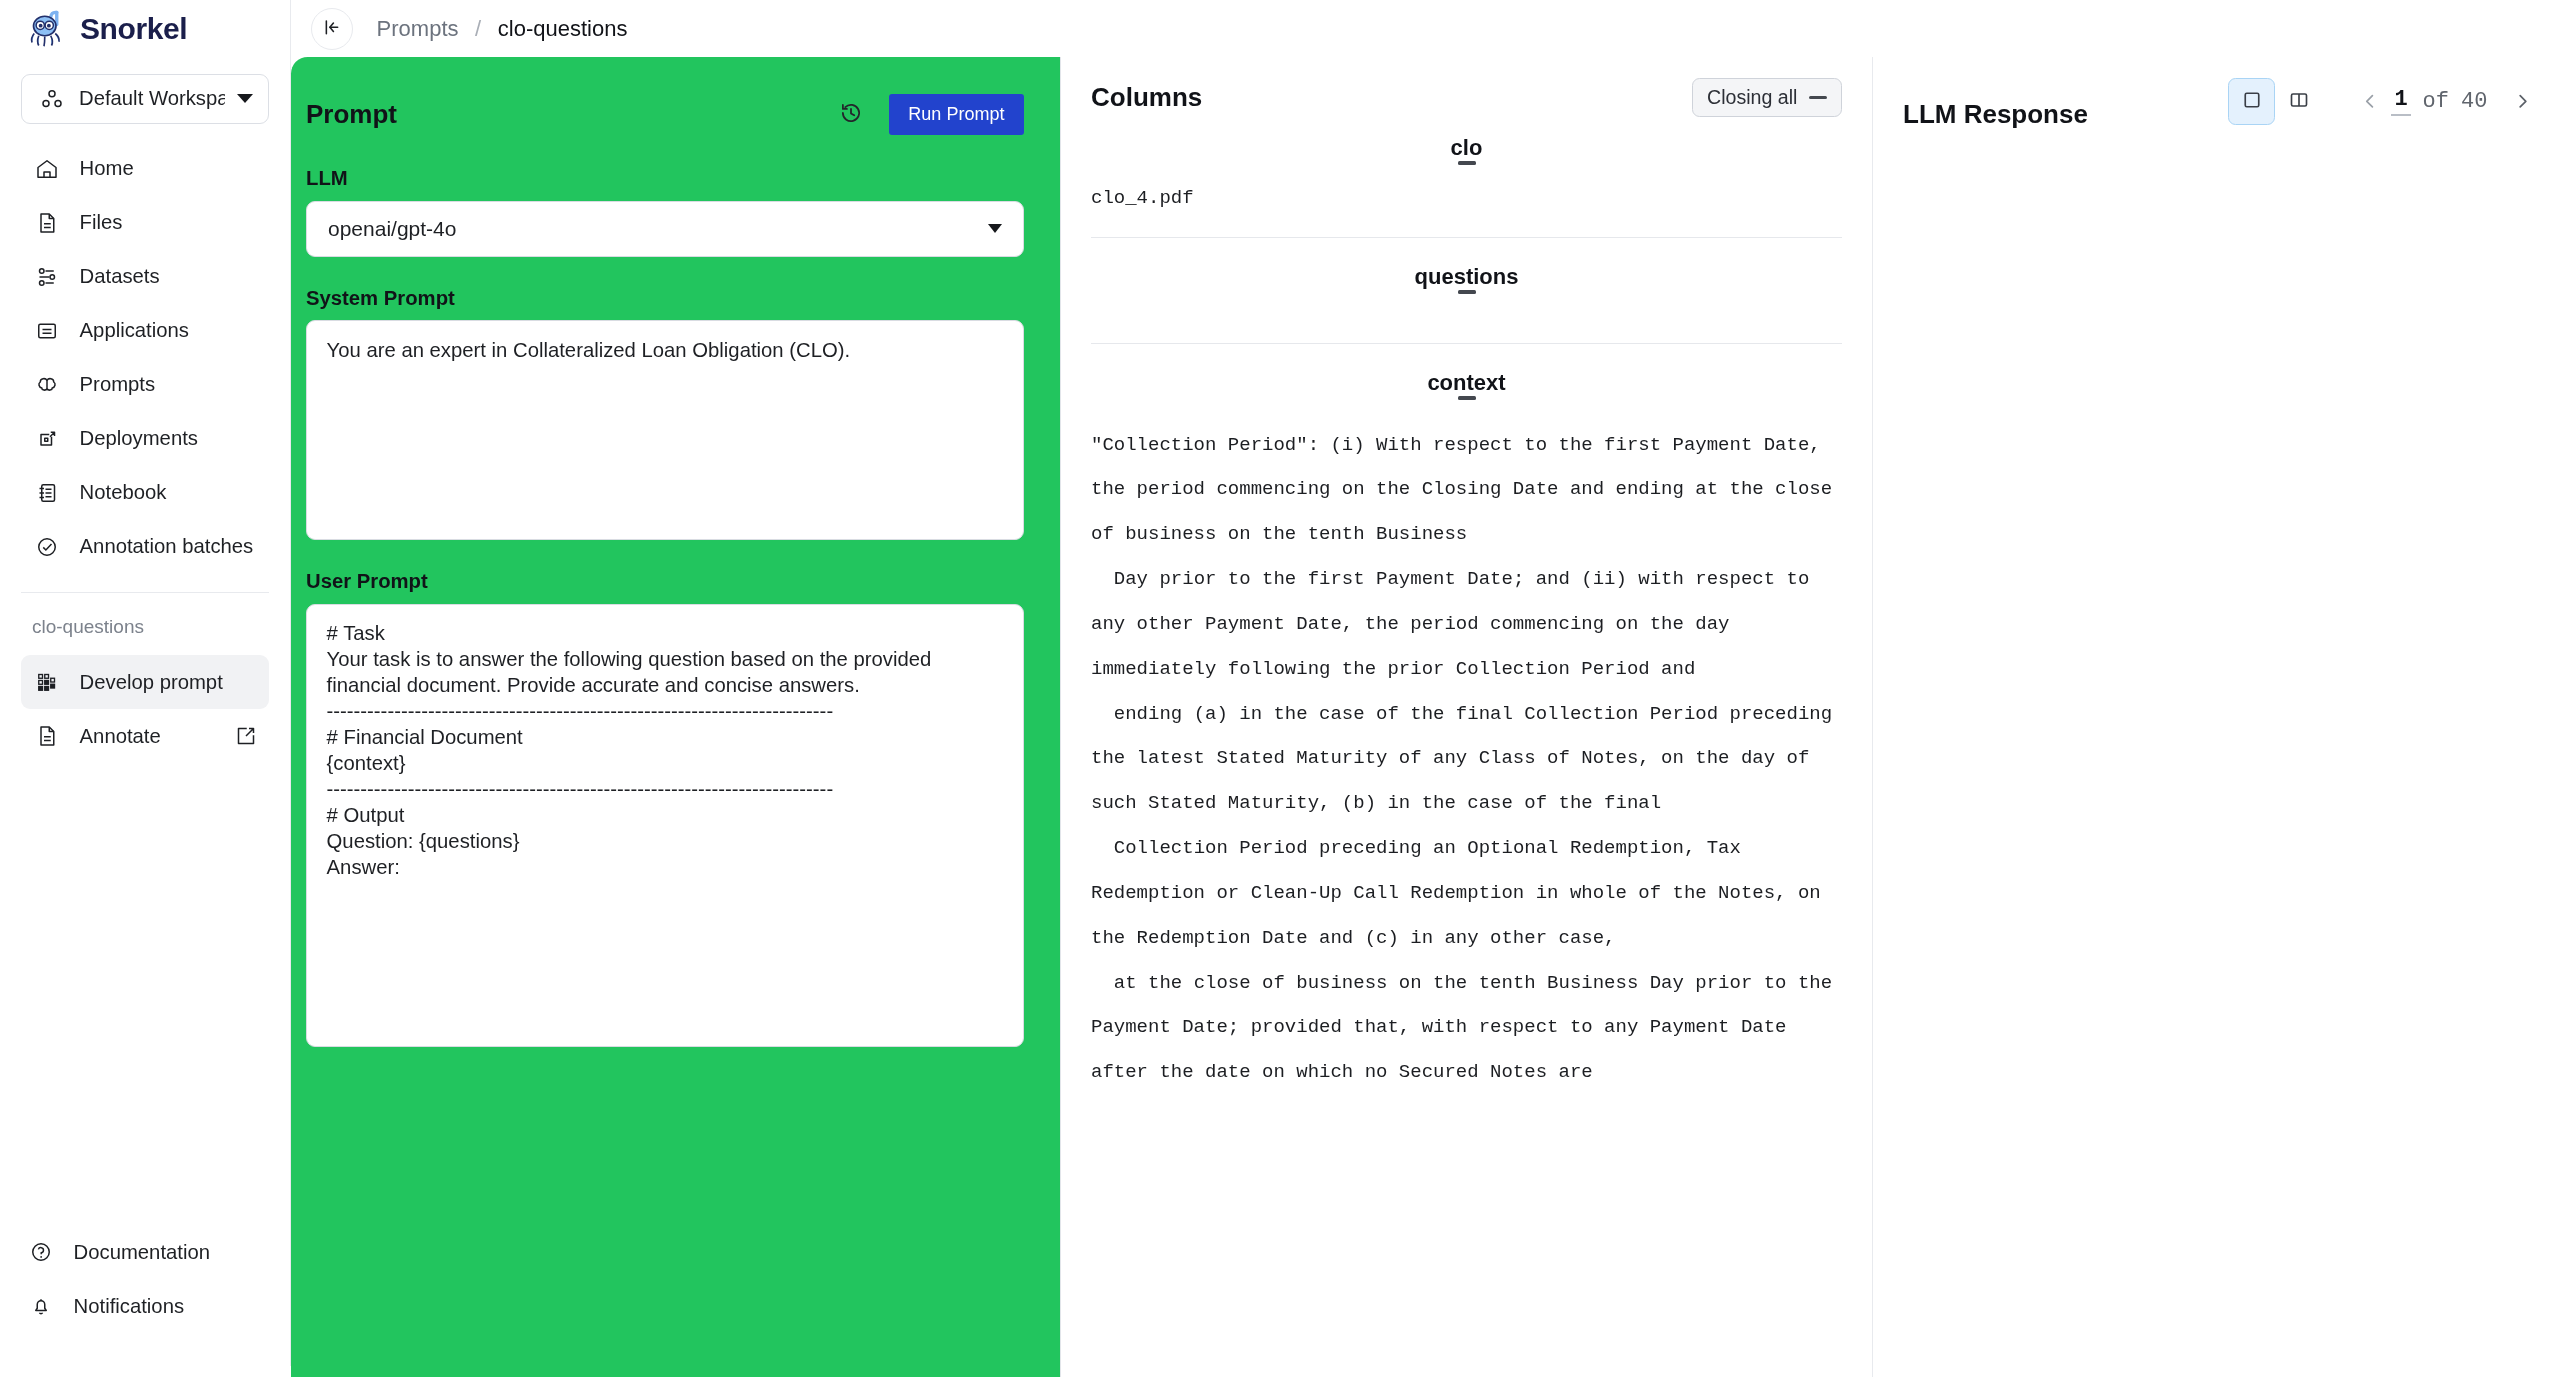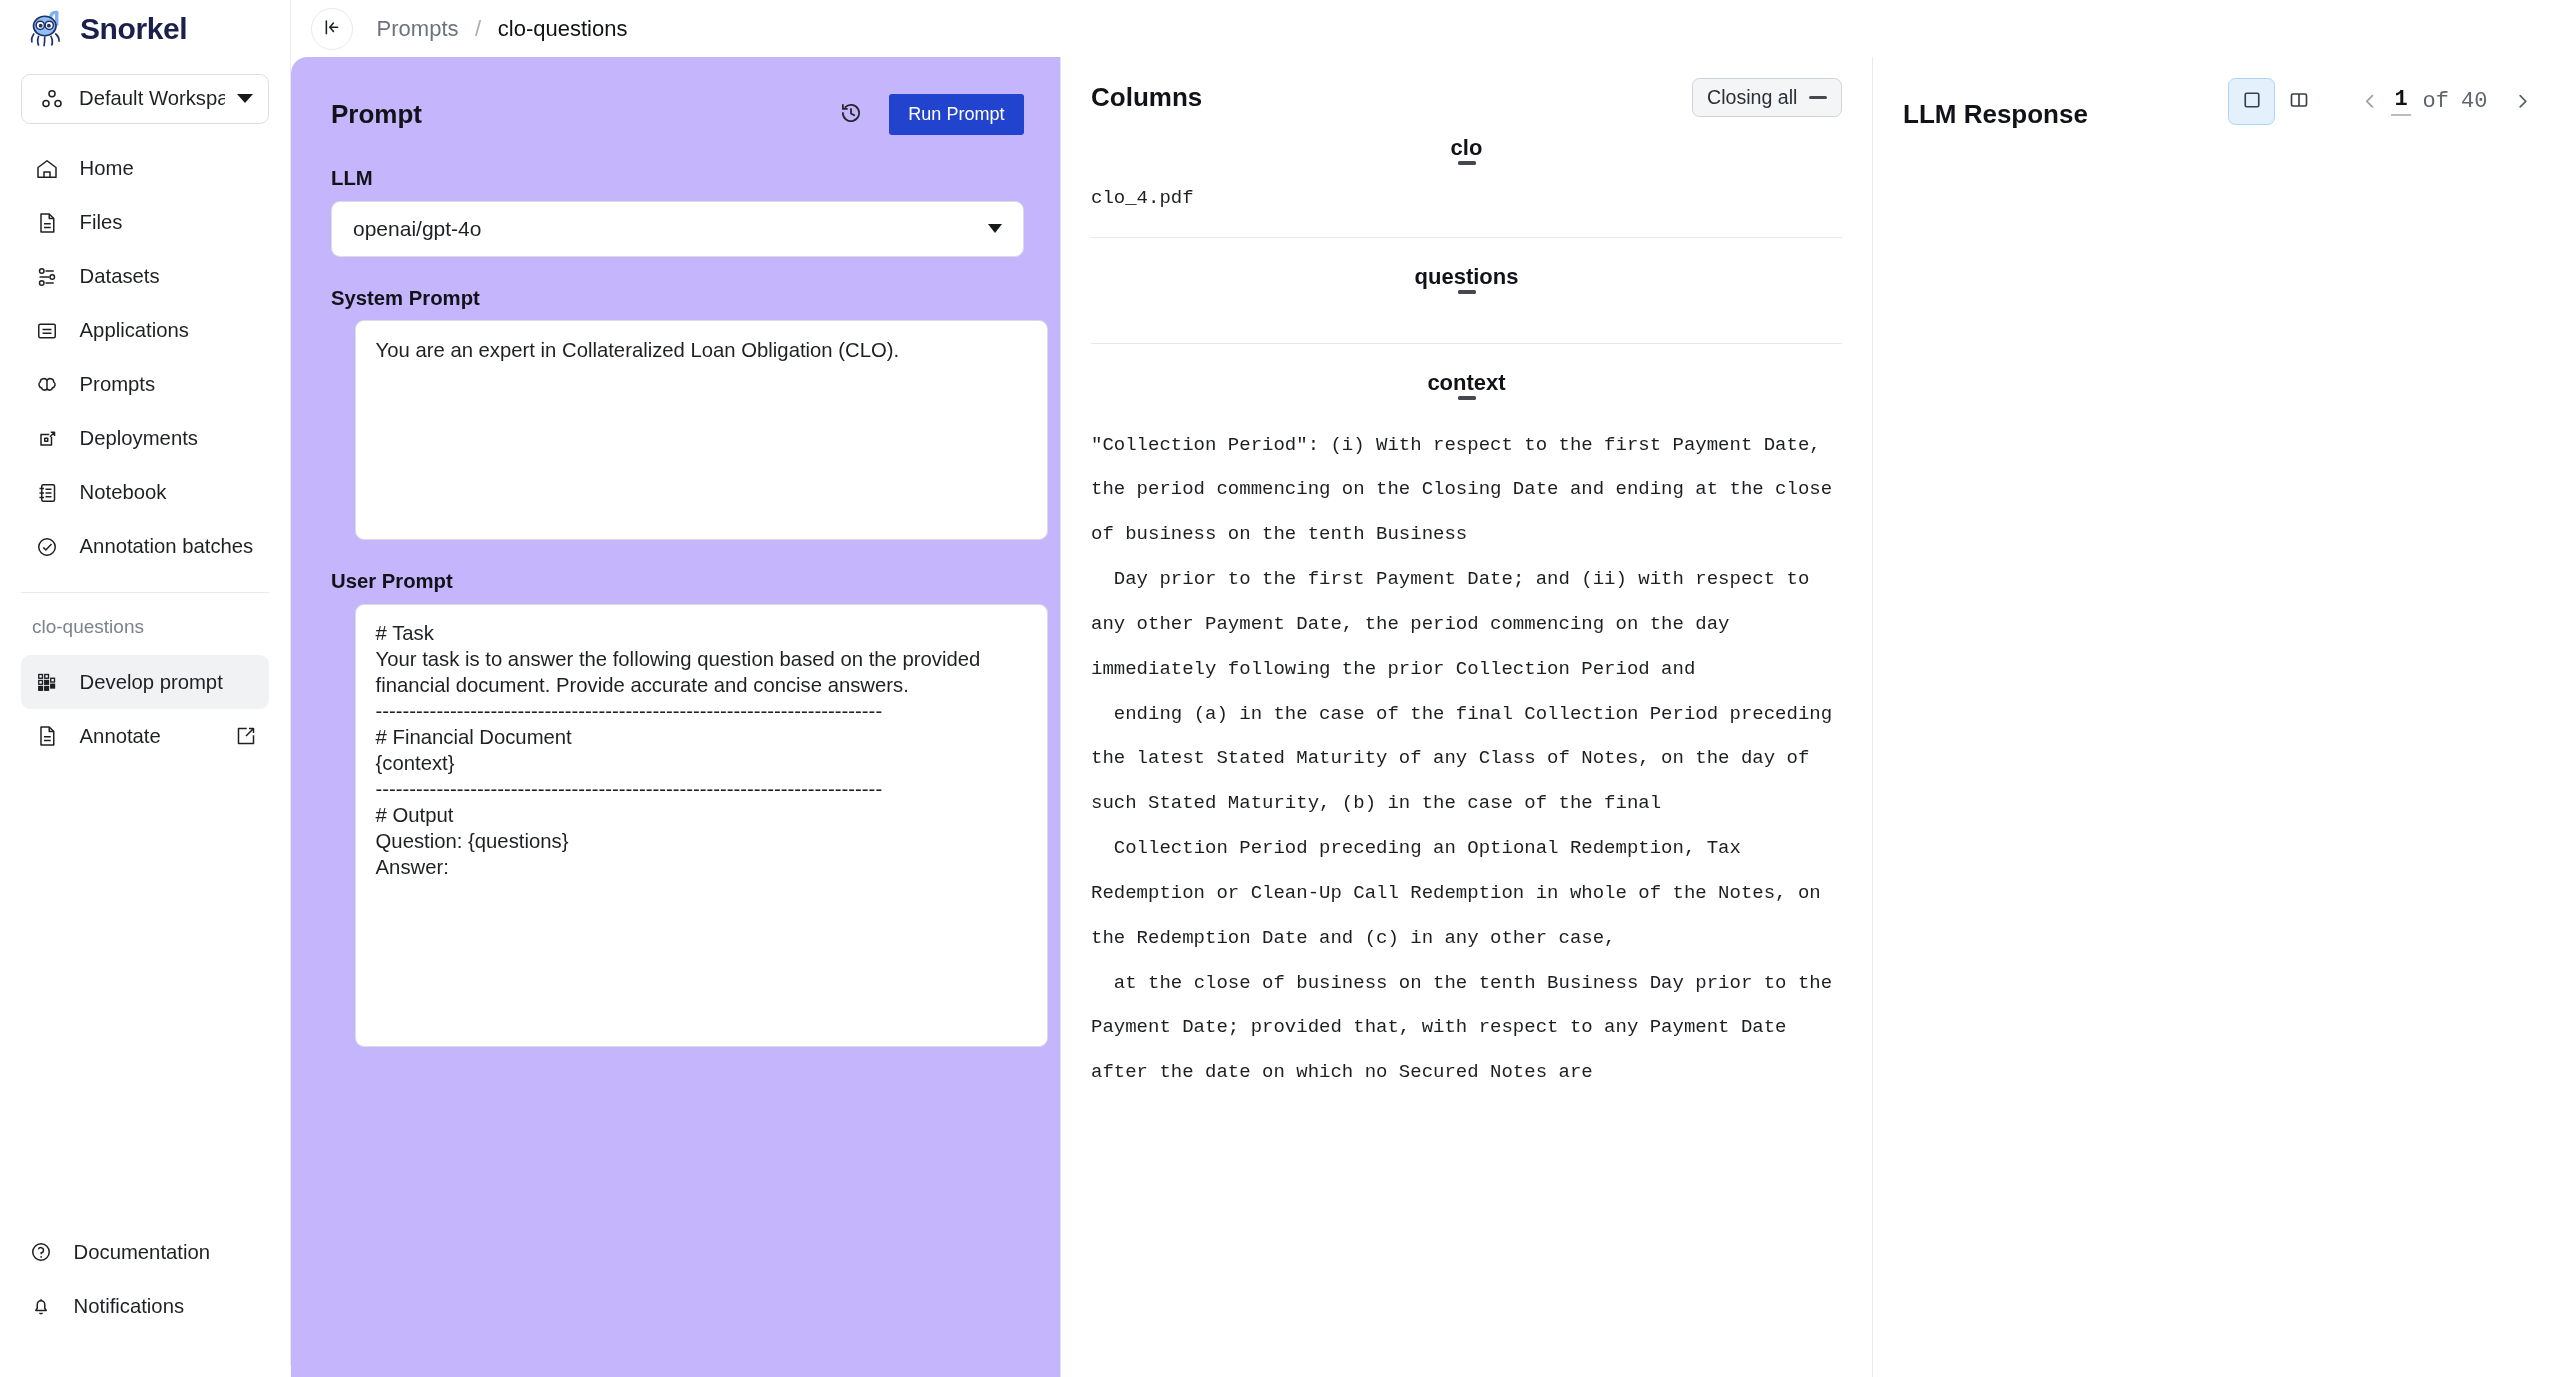--- a/index.html
+++ b/index.html
@@ -92,24 +92,24 @@
   .crumbs { display: flex; align-items: center; gap: 16.6px; margin-left: 24px; }
   .crumb-link { font-size: 22px; color: #6c737e; cursor: pointer; }
   .crumb-sep { font-size: 22px; color: #a9aeb6; }
   .crumb-cur { font-size: 22px; color: #111318; }
 
   .body { flex: 1; display: flex; min-height: 0; background:#fff; }
 
   
   .prompt-panel {
     width: 770px; flex: 0 0 770px;
-    background: #c4b5fd;
+    background: #22c55e;
     border-top-left-radius: 16.6px;
     border-right: 1.5px solid #e2e5ea;
-    padding: 32px 36px 0 40px;
+    padding: 32px 36px 0 15px;
     overflow: hidden;
   }
   .prompt-head {
     display: flex; align-items: center;
     height: 51px; margin-bottom: 27px;
   }
   .prompt-title { font-size: 26px; font-weight: 700; color: #111318; flex: 1; }
   .history-btn {
     width: 42px; height: 42px; margin-right: 16.6px;
     display: flex; align-items: center; justify-content: center;
@@ -138,21 +138,21 @@
   .select-caret { width: 0; height: 0; border-left: 7.5px solid transparent;
                   border-right: 7.5px solid transparent; border-top: 9px solid #16181c; }
   .ta {
     width: 100%; background: #fff;
     border: 1.5px solid #d9dce2; border-radius: 9px;
     padding: 16.6px 19.6px;
     font-size: 20.3px; line-height: 1.28;
     color: #1e2024;
     font-family: "Liberation Sans", sans-serif;
     resize: none; outline: none;
-    white-space: pre-wrap; overflow: hidden; margin-left: 24px;
+    white-space: pre-wrap; overflow: hidden;
   }
   .ta-system { height: 220px; margin-bottom: 30px; }
   .ta-user { height: 443px; }
 
   
   .cols-panel {
     width: 812px; flex: 0 0 812px;
     background: #fff;
     padding: 0 30px;
     overflow: hidden;

